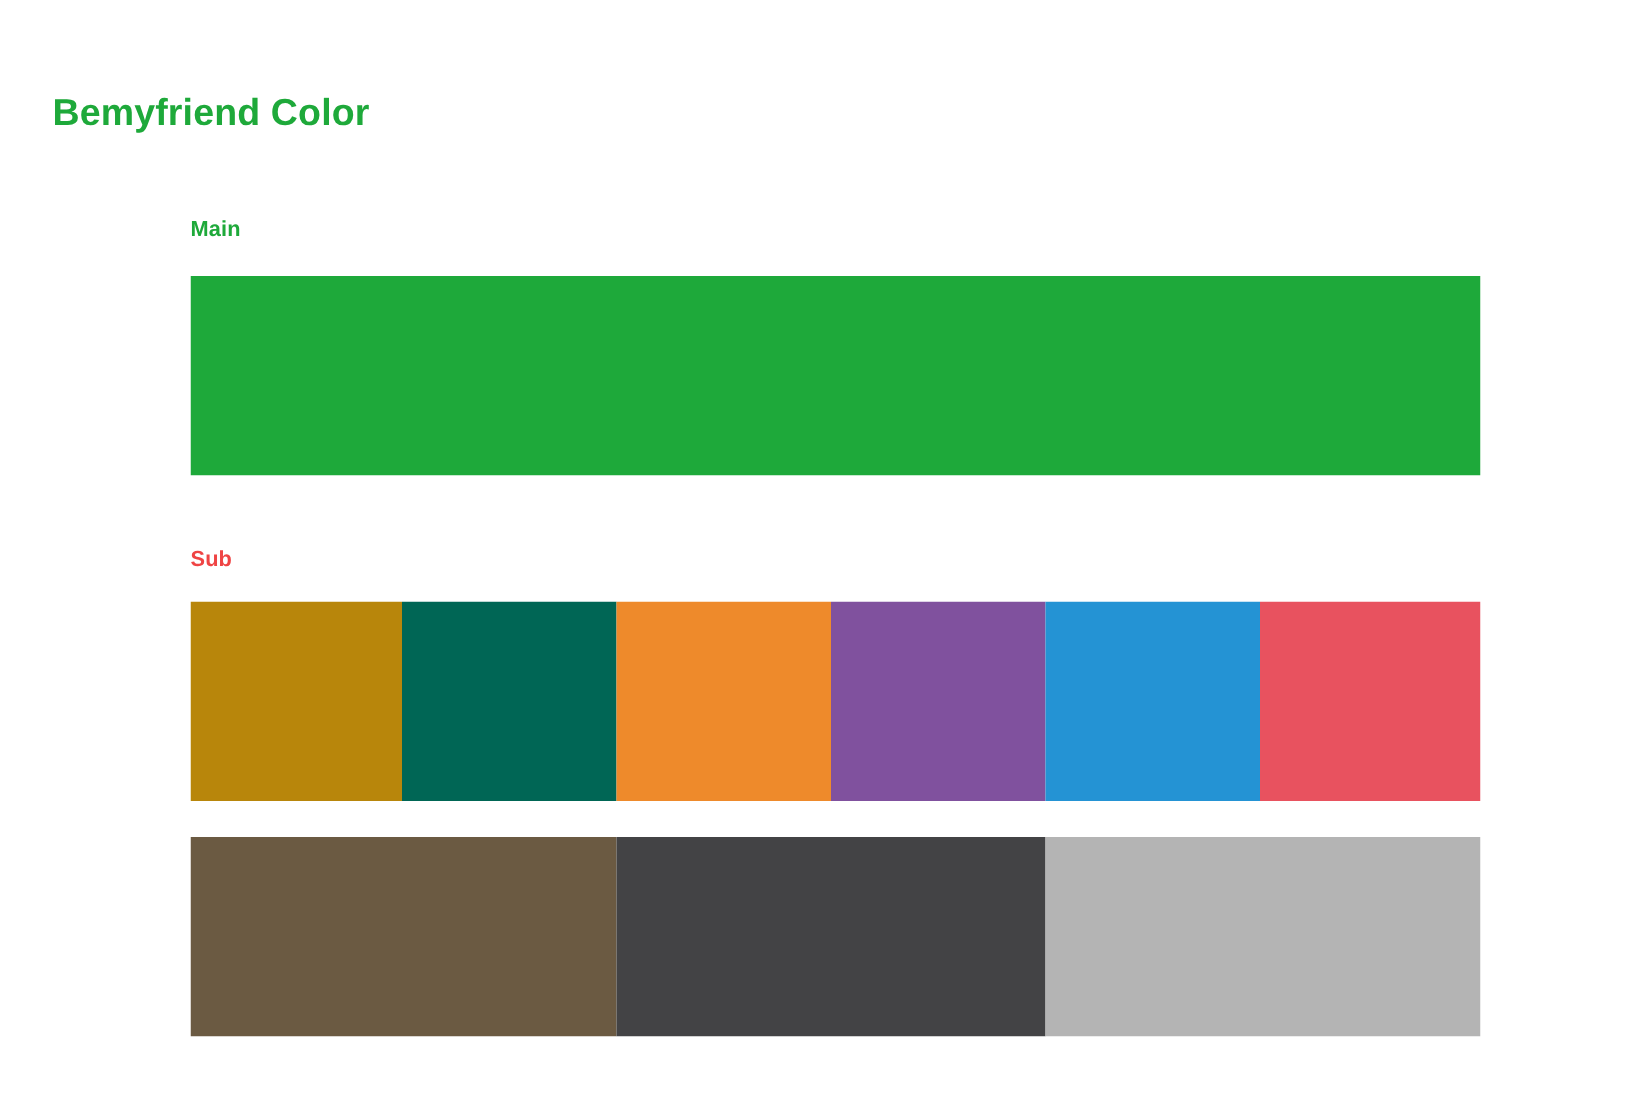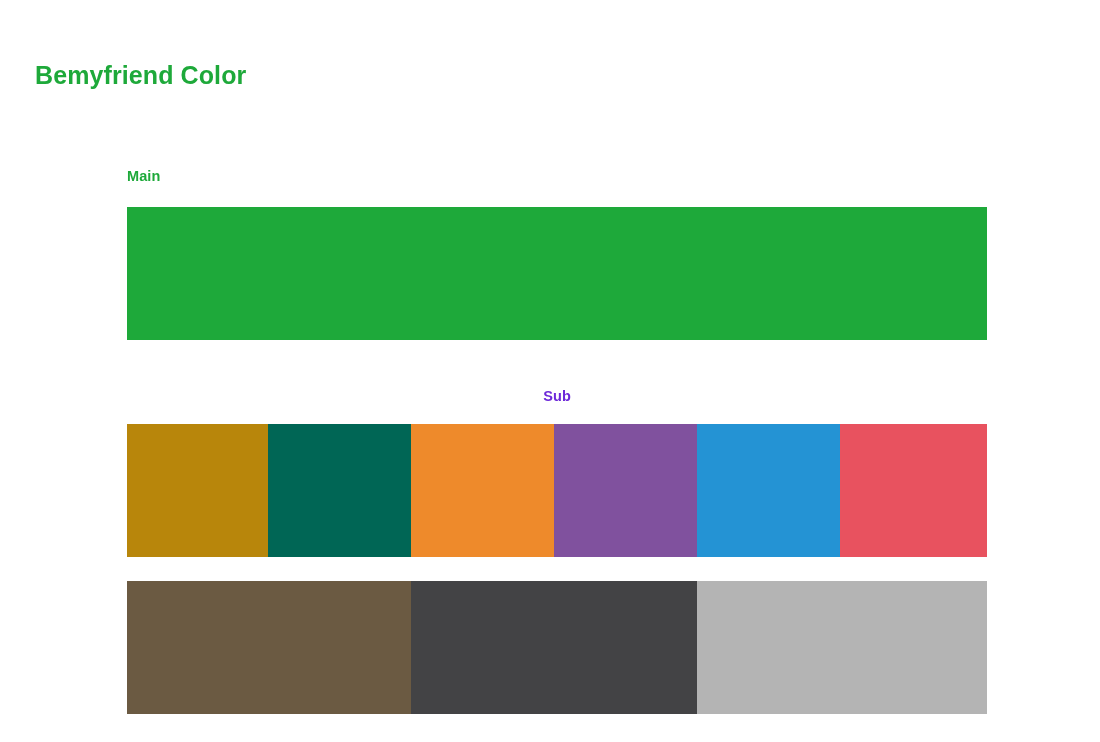--- a/index.html
+++ b/index.html
@@ -63,28 +63,28 @@
   .sub-section .swatch-row.second { margin-top: 24px; }
 </style>
 </head>
 <body style="background: rgb(255, 255, 255);">
 
 <h1 class="page-title" style="color: rgb(30, 169, 58);">Bemyfriend Color</h1>
 
 <div class="palette-wrap">
 
   <section class="main-section">
-    <div class="section-label" style="color: rgb(30, 169, 58); margin-top: 23px;">Main</div>
+    <div class="section-label" style="color: rgb(30, 169, 58);">Main</div>
     <div class="swatch-row">
         <div class="swatch" style="background: rgb(30, 169, 58); width: 860px;"></div>
       </div>
   </section>
 
   <section class="sub-section">
-    <div class="section-label" style="color: #6d28d9; text-align: center;">Sub</div>
+    <div class="section-label" style="color: #ef4444;">Sub</div>
     <div class="swatch-row first">
         <div class="swatch" style="background: rgb(184, 134, 11); width: 141px;"></div>
         <div class="swatch" style="background: rgb(0, 102, 85); width: 143px;"></div>
         <div class="swatch" style="background: rgb(238, 138, 43); width: 143px;"></div>
         <div class="swatch" style="background: rgb(128, 81, 158); width: 143px;"></div>
         <div class="swatch" style="background: rgb(36, 147, 212); width: 143px;"></div>
         <div class="swatch" style="background: rgb(232, 82, 95); width: 147px;"></div>
       </div>
     <div class="swatch-row second">
         <div class="swatch" style="background: rgb(107, 90, 66); width: 284px;"></div>

